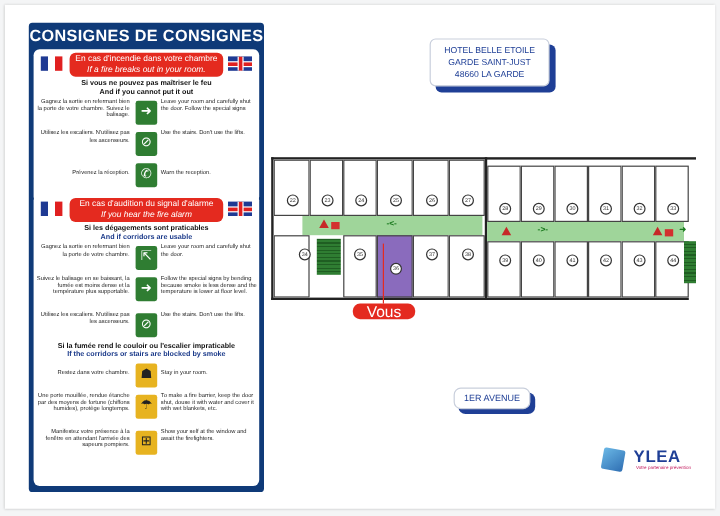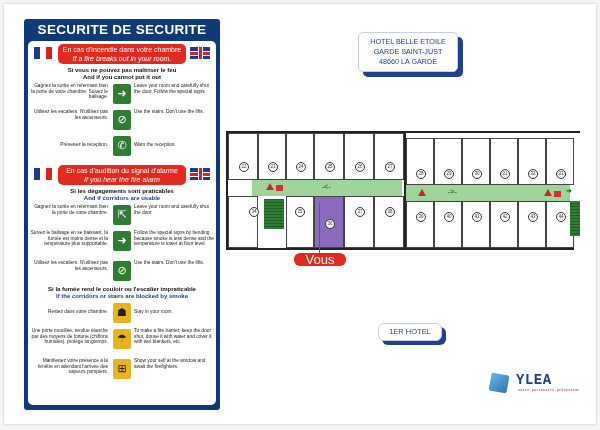--- a/index.html
+++ b/index.html
@@ -33,35 +33,35 @@
   .floorplan{position:absolute;left:226px;top:131px;width:354px;height:119px;}
   .wall{position:absolute;background:#222;}
   .room{position:absolute;border:1px solid #444;box-sizing:border-box;background:#fff;}
   .rnum{position:absolute;width:8px;height:8px;border:1px solid #333;border-radius:50%;font-size:4.5px;line-height:8px;text-align:center;color:#333;background:#fff;}
   .corridor{position:absolute;background:#9fd59a;}
   .here-room{background:#8a6bbd !important;}
   .arrow{position:absolute;color:#1b7a1f;font-size:7px;font-weight:bold;}
   .you-line{position:absolute;left:319px;top:203px;width:1px;height:50px;background:#e42a1f;}
   .you{position:absolute;left:294px;top:253px;width:52px;height:13px;background:#e42a1f;border-radius:6px;color:#fff;font-size:13px;line-height:13px;text-align:center;}
   .etage{position:absolute;left:378px;top:323px;width:62px;height:16px;background:#fff;border:1px solid #c9cfdc;border-radius:6px;box-shadow:4px 4px 0 #1f3f96;text-align:center;font-size:7.5px;line-height:16px;color:#1f3f96;}
-  .logo{position:absolute;left:488px;top:372px;width:100px;height:28px;font-family:Liberation Mono, monospace;}
+  .logo{position:absolute;left:500px;top:372px;width:100px;height:28px;}
   .logo-mark{position:absolute;left:2px;top:2px;width:18px;height:18px;background:linear-gradient(135deg,#6bb8e6,#2f6fb3);transform:rotate(10deg);border-radius:2px;}
   .logo-text{position:absolute;left:28px;top:0;font-size:14px;font-weight:bold;color:#1f3f96;letter-spacing:0.5px;}
   .logo-tag{position:absolute;left:30px;top:16px;font-size:3.8px;color:#c2185b;}
   .stair{position:absolute;background:repeating-linear-gradient(0deg,#2f7d32 0 2px,#1f5e22 2px 3px);}
   .warn{position:absolute;width:0;height:0;border-left:4px solid transparent;border-right:4px solid transparent;border-bottom:7px solid #c62828;}
   .ext{position:absolute;width:7px;height:6px;background:#d32f2f;}
 </style>
 </head>
 <body>
 
 <div class="sheet"></div>
 
 <div class="panel">
-  <div class="panel-title">SECURITE DE SECURITE</div>
+  <div class="panel-title">CONSIGNES DE CONSIGNES</div>
 
   <div class="box box1">
     <div class="hdr">
       <div class="flag-fr"></div>
       <div class="banner">
         <span>En cas d'incendie dans votre chambre</span>
         <i>If a fire breaks out in your room.</i>
       </div>
       <div class="flag-uk"></div>
     </div>
@@ -251,19 +251,19 @@
   <div class="warn" style="left:318px;top:58px"></div>
   <div class="ext" style="left:328px;top:60px"></div>
   <div class="arrow" style="left:96px;top:52px">-&lt;-</div>
   <div class="arrow" style="left:222px;top:57px">-&gt;-</div>
   <div class="arrow" style="left:340px;top:56px">➜</div>
 </div>
 
 <div class="you-line"></div>
 <div class="you">Vous êtes ici</div>
 
-<div class="etage">1ER HOTEL</div>
+<div class="etage">1ER AVENUE</div>
 
 <div class="logo">
   <div class="logo-mark"></div>
   <div class="logo-text">YLEA</div>
   <div class="logo-tag">Votre partenaire prévention</div>
 </div>
 
 </body></html>

